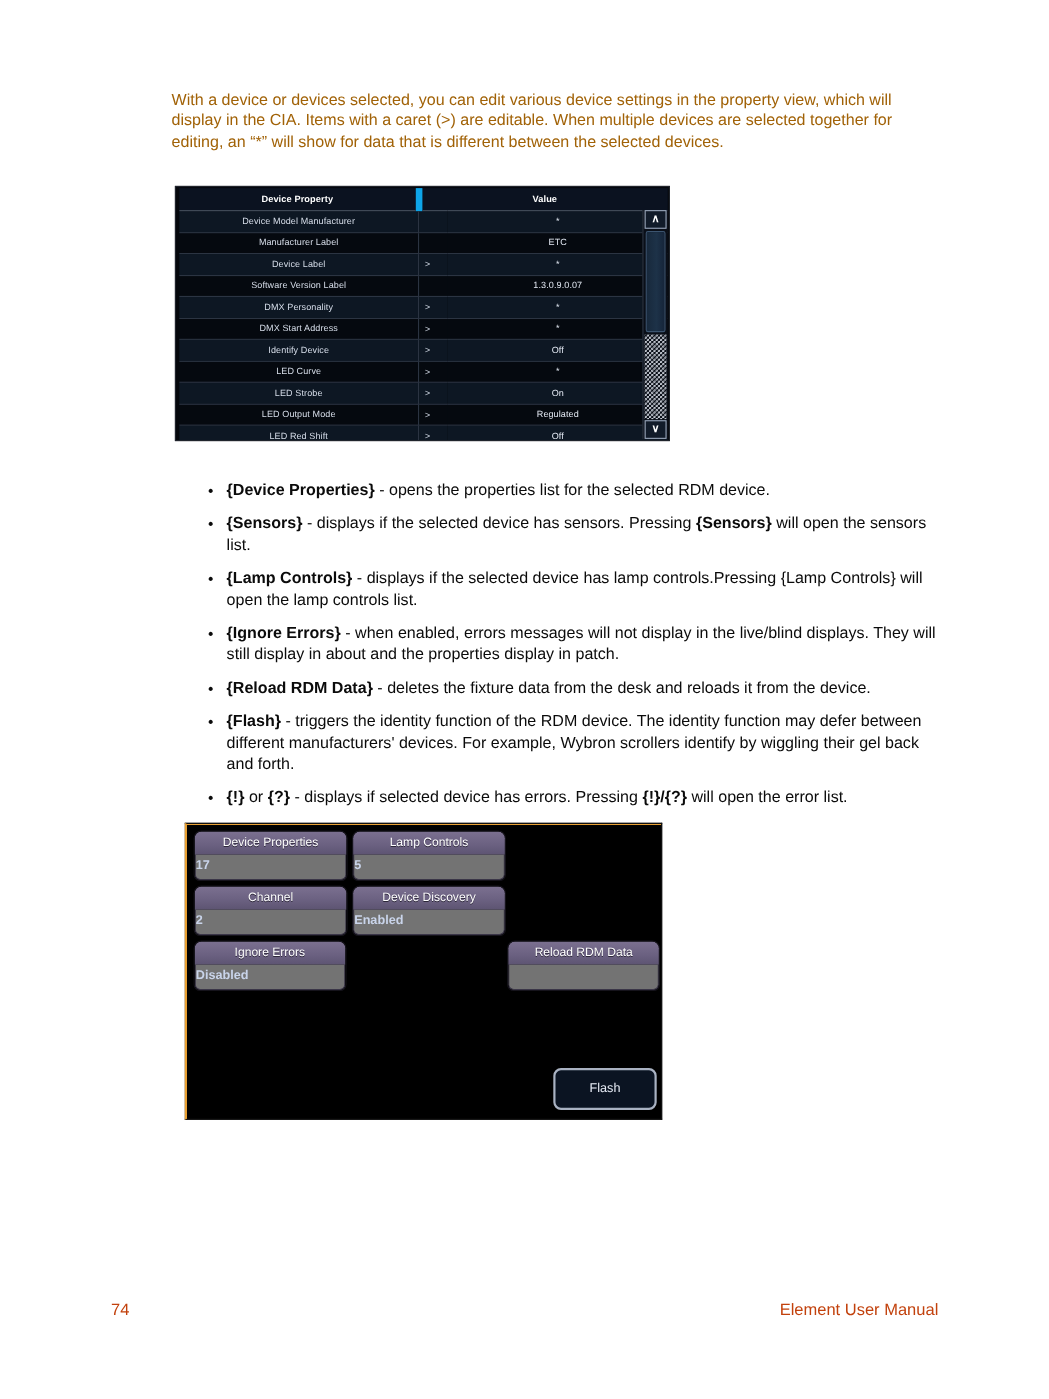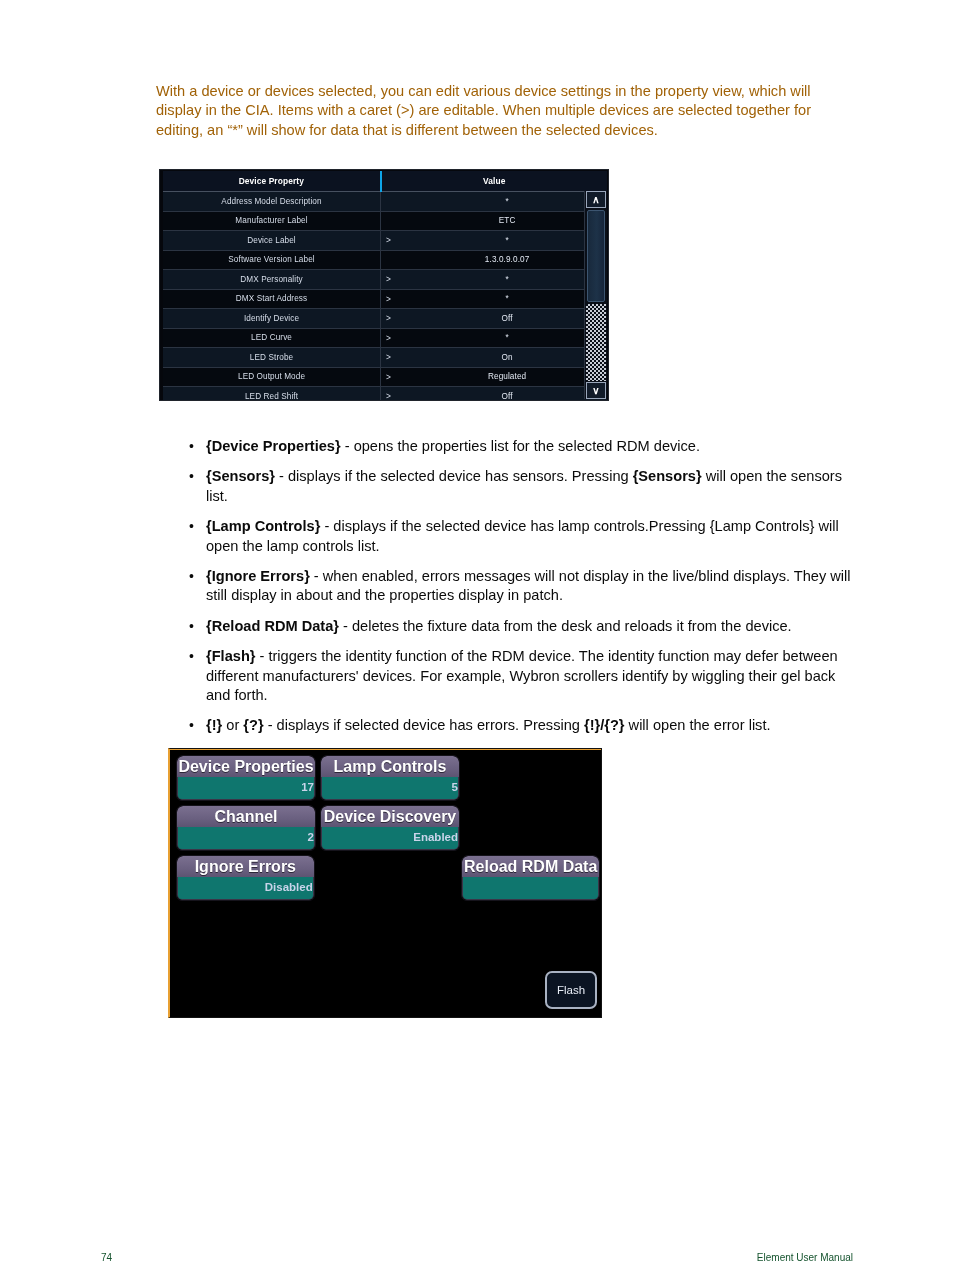--- a/index.html
+++ b/index.html
@@ -116,21 +116,21 @@
     text-align: left;
     padding-left: 5px;
     font-size: 8.4px;
   }
   .prop-table td.val {
     color: #e3e9f3;
   }
   .prop-table tr.odd td { background: #0d1723; }
   .prop-table tr.even td { background: #05090f; }
   .prop-table th.val-head { border-right: none; }
-  .prop-table th.name-head { border-right: 2px solid #0ea5e9; margin-left: 20px; }
+  .prop-table th.name-head { border-right: 6px solid #0ea5e9; margin-left: 20px; }
 
   
   .prop-scroll {
     position: absolute;
     right: 1px;
     top: 21px;
     width: 22px;
     bottom: 1px;
     background: #0a0f18;
     border-left: 1px solid #2b3442;
@@ -211,69 +211,69 @@
     width: 140px;
     border-radius: 7px 7px 6px 6px;
     overflow: hidden;
     border: 1px solid #15131b;
     box-sizing: border-box;
     background: #000;
   }
   .rdm-btn .hdr {
     background: linear-gradient(to bottom,#7b7090,#6a6080 60%,#5d5472);
     color: #ffffff;
-    font-weight: bold;
-    font-size: 16px;
+    font-weight: normal;
+    font-size: 11px;
     text-align: center;
     padding: 4px 0 4px;
     line-height: 13px;
     border-radius: 6px 6px 0 0;
     text-shadow: 0 1px 0 #2c2738;
   }
   .rdm-btn .val {
-    background: #0f766e;
+    background: #737373;
     color: #c9d4ea;
     font-weight: bold;
     font-size: 11.5px;
-    text-align: right;
+    text-align: left;
     padding: 4px 0 5px;
     line-height: 13px;
     min-height: 13px;
     border: 1px solid #3b3648;
     border-top: none;
     border-radius: 0 0 5px 5px;
     box-sizing: border-box;
   }
   .rdm-btn.spacer {
     border: none;
     background: transparent;
     visibility: hidden;
   }
   .flash-btn {
     position: absolute;
     right: 4px;
     bottom: 8px;
-    width: 52px;
+    width: 94px;
     height: 38px;
     background: #0b1422;
     border: 2px solid #a9b2c2;
     border-radius: 7px;
     color: #e9eef7;
     font-size: 11.5px;
     text-align: center;
     line-height: 34px;
     box-sizing: border-box;
   }
 
   
   .footer-left, .footer-right {
     position: absolute;
-    top: 1252px;
-    font-size: 10px;
-    color: #14532d;
+    top: 1182px;
+    font-size: 15px;
+    color: #c2410c;
   }
   .footer-left { left: 101px; }
   .footer-right { right: 101px; }
 </style>
 </head>
 <body>
 
 <div class="page">
 
   <div class="para" id="intro-para">With a device or devices selected, you can edit various device settings in the property view, which will display in the CIA. Items with a caret (&gt;) are editable. When multiple devices are selected together for editing, an “*” will show for data that is different between the selected devices.</div>
@@ -287,21 +287,21 @@
             <col class="c-val">
         </colgroup>
         <thead>
           <tr>
             <th class="name-head">Device Property</th>
             <th class="val-head" colspan="2">Value</th>
           </tr>
         </thead>
         <tbody id="prop-body">
             <tr class="odd">
-              <td class="name">Address Model Description</td>
+              <td class="name">Device Model Manufacturer</td>
               <td class="caret"></td>
               <td class="val">*</td>
             </tr>
             <tr class="even">
               <td class="name">Manufacturer Label</td>
               <td class="caret"></td>
               <td class="val">ETC</td>
             </tr>
             <tr class="odd">
               <td class="name">Device Label</td>

